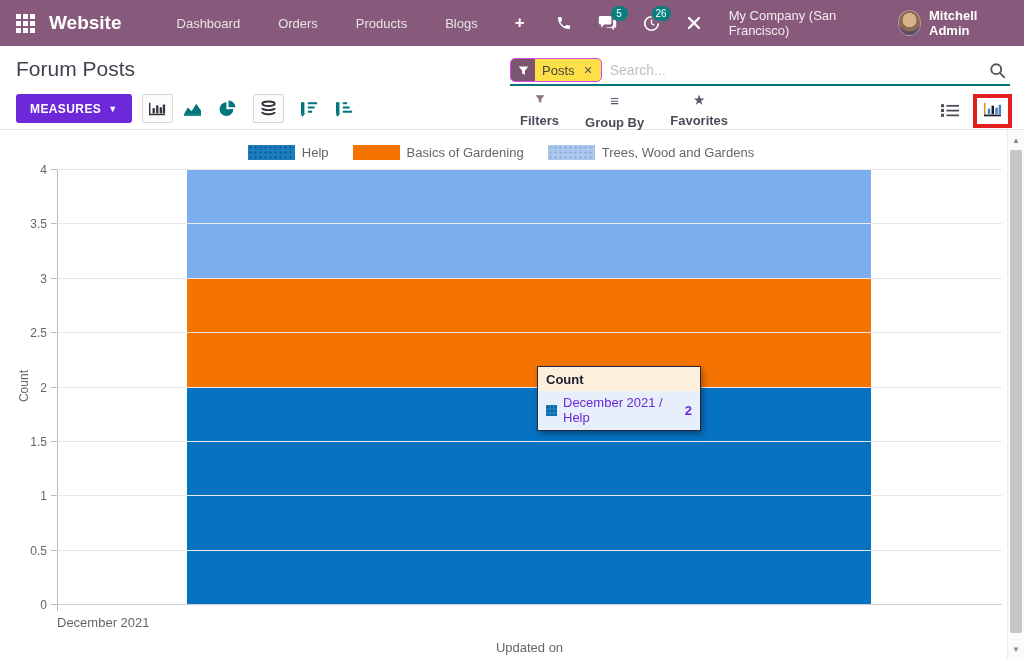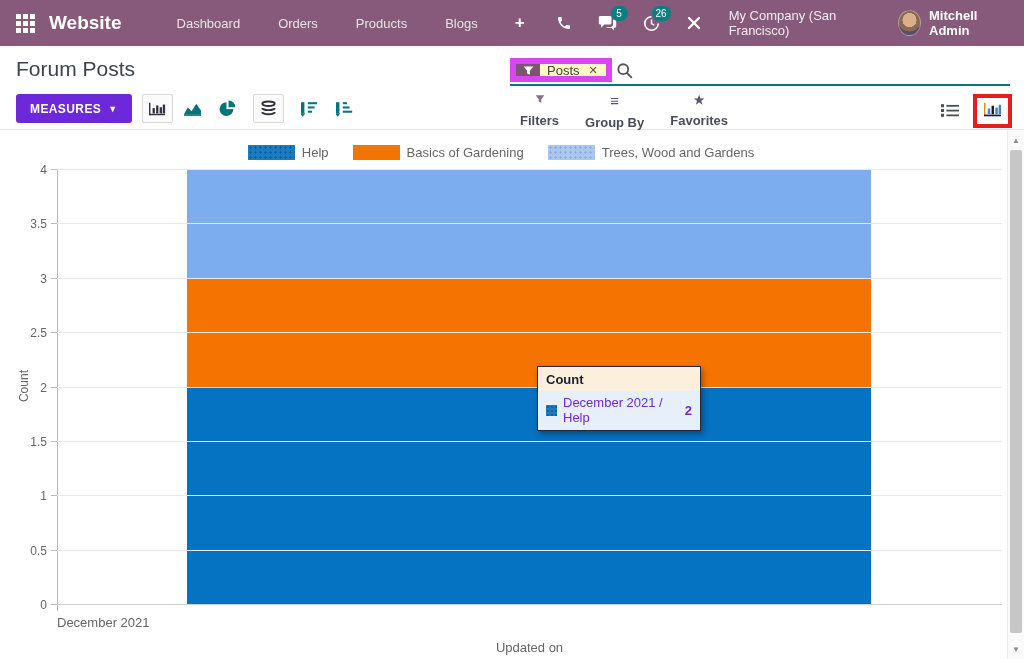--- a/index.html
+++ b/index.html
@@ -27,22 +27,22 @@
     background:radial-gradient(circle at 50% 38%, #d8b08a 0 38%, #8a6a52 39% 62%, #5d4a63 63% 100%);
     border:1px solid rgba(255,255,255,.35); }
   .username { font-size:13px; font-weight:700; cursor:pointer; }
 
   
   .cp-row1 { position:relative; height:46px; }
   .page-title { position:absolute; left:16px; top:11px; font-size:21px; font-weight:400;
     color:#40424e; }
   .searchbar { position:absolute; left:510px; right:14px; top:10px; height:30px;
     border-bottom:2px solid #02757c; display:flex; align-items:center; }
-  .facet { display:flex; align-items:stretch; border:6px solid #d946ef; border-radius:0;
-    height:24px; overflow:hidden; cursor:pointer; background:#fef9c3; }
+  .facet { display:flex; align-items:stretch; border:1px solid #d946ef; border-radius:5px;
+    height:24px; overflow:hidden; cursor:pointer; background:#fde047; }
   .facet-icon { width:24px; background:#7c5671; display:flex; align-items:center;
     justify-content:center; }
   .facet-label { font-size:13px; color:#444; padding:0 7px; display:flex; align-items:center; }
   .facet-remove { font-size:11px; color:#555; padding:0 8px 0 2px; display:flex;
     align-items:center; cursor:pointer; }
   .search-input { flex:1; border:none; outline:none; font-size:14px; padding:0 8px;
     color:#333; background:transparent; }
   .search-input::placeholder { color:#c0c0c0; }
   .search-mag { padding:0 4px; cursor:pointer; display:inline-flex; }
 
@@ -187,20 +187,21 @@
     <div class="searchbar">
       <div class="facet">
         <span class="facet-icon">
           <svg width="11" height="11" viewBox="0 0 16 16">
               <path fill="#fff" d="M1 2h14L10 8.5V14l-4-1.8V8.5L1 2z"></path>
             </svg>
         </span>
         <span class="facet-label">Posts</span>
         <span class="facet-remove">✕</span>
       </div>
+      <input class="search-input" placeholder="Search..." style="">
       <span class="search-mag">
         <svg width="17" height="17" viewBox="0 0 20 20">
             <g fill="none" stroke="#555" stroke-width="2.2">
           <circle cx="8.5" cy="8.5" r="5.8"></circle>
               <path d="m13 13 5 5" stroke-linecap="round"></path>
         </g>
           </svg>
       </span>
     </div>
   </div>

